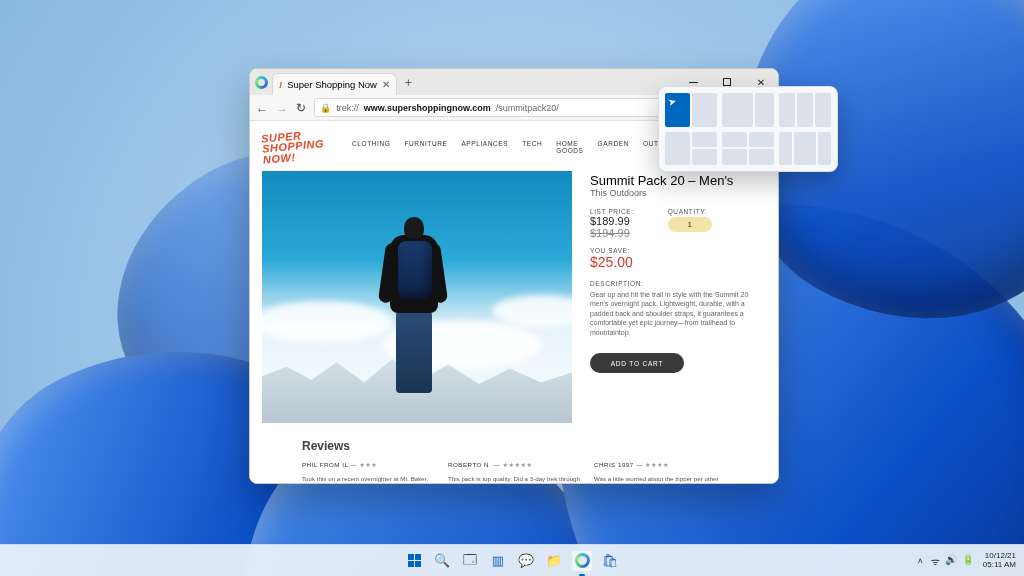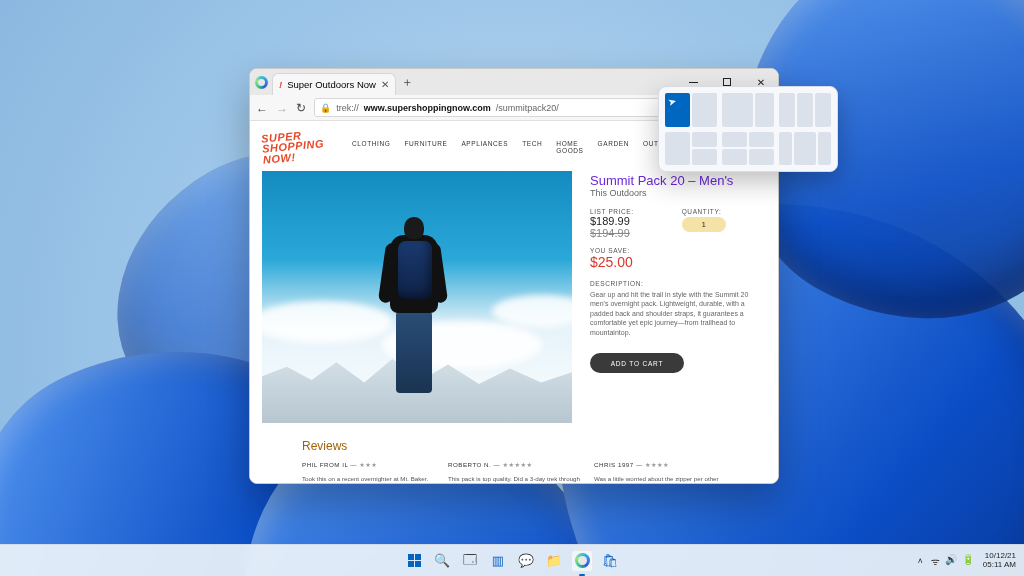--- a/index.html
+++ b/index.html
@@ -51,32 +51,32 @@
   .c1{width:140px;height:42px;left:-10px;top:130px;} .c2{width:160px;height:48px;left:120px;top:150px;} .c3{width:100px;height:32px;left:230px;top:124px;}
   .hiker { position:absolute; left:106px; top:46px; width:80px; height:192px; }
   .hhead{position:absolute;left:36px;top:0;width:20px;height:22px;background:#1a1a1a;border-radius:48% 48% 40% 40%;}
   .htorso{position:absolute;left:22px;top:18px;width:48px;height:78px;background:#111;border-radius:14px 14px 8px 8px;}
   .harmL{position:absolute;left:14px;top:26px;width:14px;height:60px;background:#111;border-radius:8px;transform:rotate(8deg);}
   .harmR{position:absolute;left:62px;top:26px;width:14px;height:60px;background:#111;border-radius:8px;transform:rotate(-8deg);}
   .hpack{position:absolute;left:30px;top:24px;width:34px;height:58px;background:linear-gradient(180deg,#1b3a70,#0e2246);border-radius:8px;box-shadow:inset -4px -4px 8px rgba(0,0,0,0.4);}
   .hlegs{position:absolute;left:28px;top:92px;width:36px;height:84px;background:linear-gradient(180deg,#2a4e78,#1a3352);border-radius:6px 6px 4px 4px;}
 
   .details { flex:1; font-size:9px; color:#333; }
-  .ptitle { font-size:13px; color:#6d28d9; margin-top:2px; }
+  .ptitle { font-size:13px; color:#000000; margin-top:2px; }
   .pbrand { font-size:9px; color:#666; margin-bottom:10px; }
-  .meta-row { display:flex; gap:48px; }
+  .meta-row { display:flex; gap:34px; }
   .meta-lbl { font-size:6.5px; letter-spacing:0.6px; color:#555; text-transform:uppercase; }
   .price { font-size:11px; color:#222; }
   .strike { text-decoration:line-through; color:#888; }
   .save { color:#d9372c; font-size:14px; }
   .qtybox { width:44px; height:15px; background:#f4e2a6; border-radius:8px; display:flex; align-items:center; justify-content:center; font-size:8px; margin-top:2px; }
   .desc { font-size:7px; color:#666; line-height:1.35; margin-top:3px; }
   .addcart { margin-top:16px; width:94px; height:20px; background:#3a3a3a; color:#fff; border:none; border-radius:11px; font-size:6.5px; letter-spacing:0.8px; }
 
-  .reviews-h { margin-top:16px; margin-left:40px; font-size:12px; color:#a16207; }
+  .reviews-h { margin-top:16px; margin-left:40px; font-size:12px; color:#404040;font-weight:bold; }
   .rev-row { display:flex; gap:14px; margin-top:8px; padding: 0 40px; }
   .rev { flex:1; font-size:6.2px; color:#555; }
   .rev .who { font-size:6.2px; letter-spacing:0.5px; color:#333; text-transform:uppercase; margin-bottom:7px; }
   .stars { color:#999; }
 
   
   .snap-fly { position:absolute; left:658px; top:86px; width:180px; height:86px; background:#f6f8fb; border:1px solid #d8dde5; border-radius:8px; box-shadow:0 10px 26px rgba(0,0,0,0.25); padding:6px; display:grid; grid-template-columns:repeat(3,1fr); grid-template-rows:1fr 1fr; gap:5px; }
   .layout { display:flex; gap:2px; }
   .layout.col { flex-direction:row; }
   .cell { background:#dbe1ea; border-radius:2px; }
@@ -110,21 +110,21 @@
   <div class="petal p4"></div>
 </div>
 
 <div class="window">
   <div class="titlebar">
     <div class="edge-icon">
         <div class="edge-glyph"></div>
       </div>
     <div class="tab">
       <span class="favicon">!</span>
-      <span>Super Outdoors Now</span>
+      <span>Super Shopping Now</span>
       <span class="closex">✕</span>
     </div>
     <div class="newtab">＋</div>
     <div class="wincontrols">
       <div>
           <span class="min"></span>
         </div>
       <div>
           <span class="sq"></span>
         </div>

